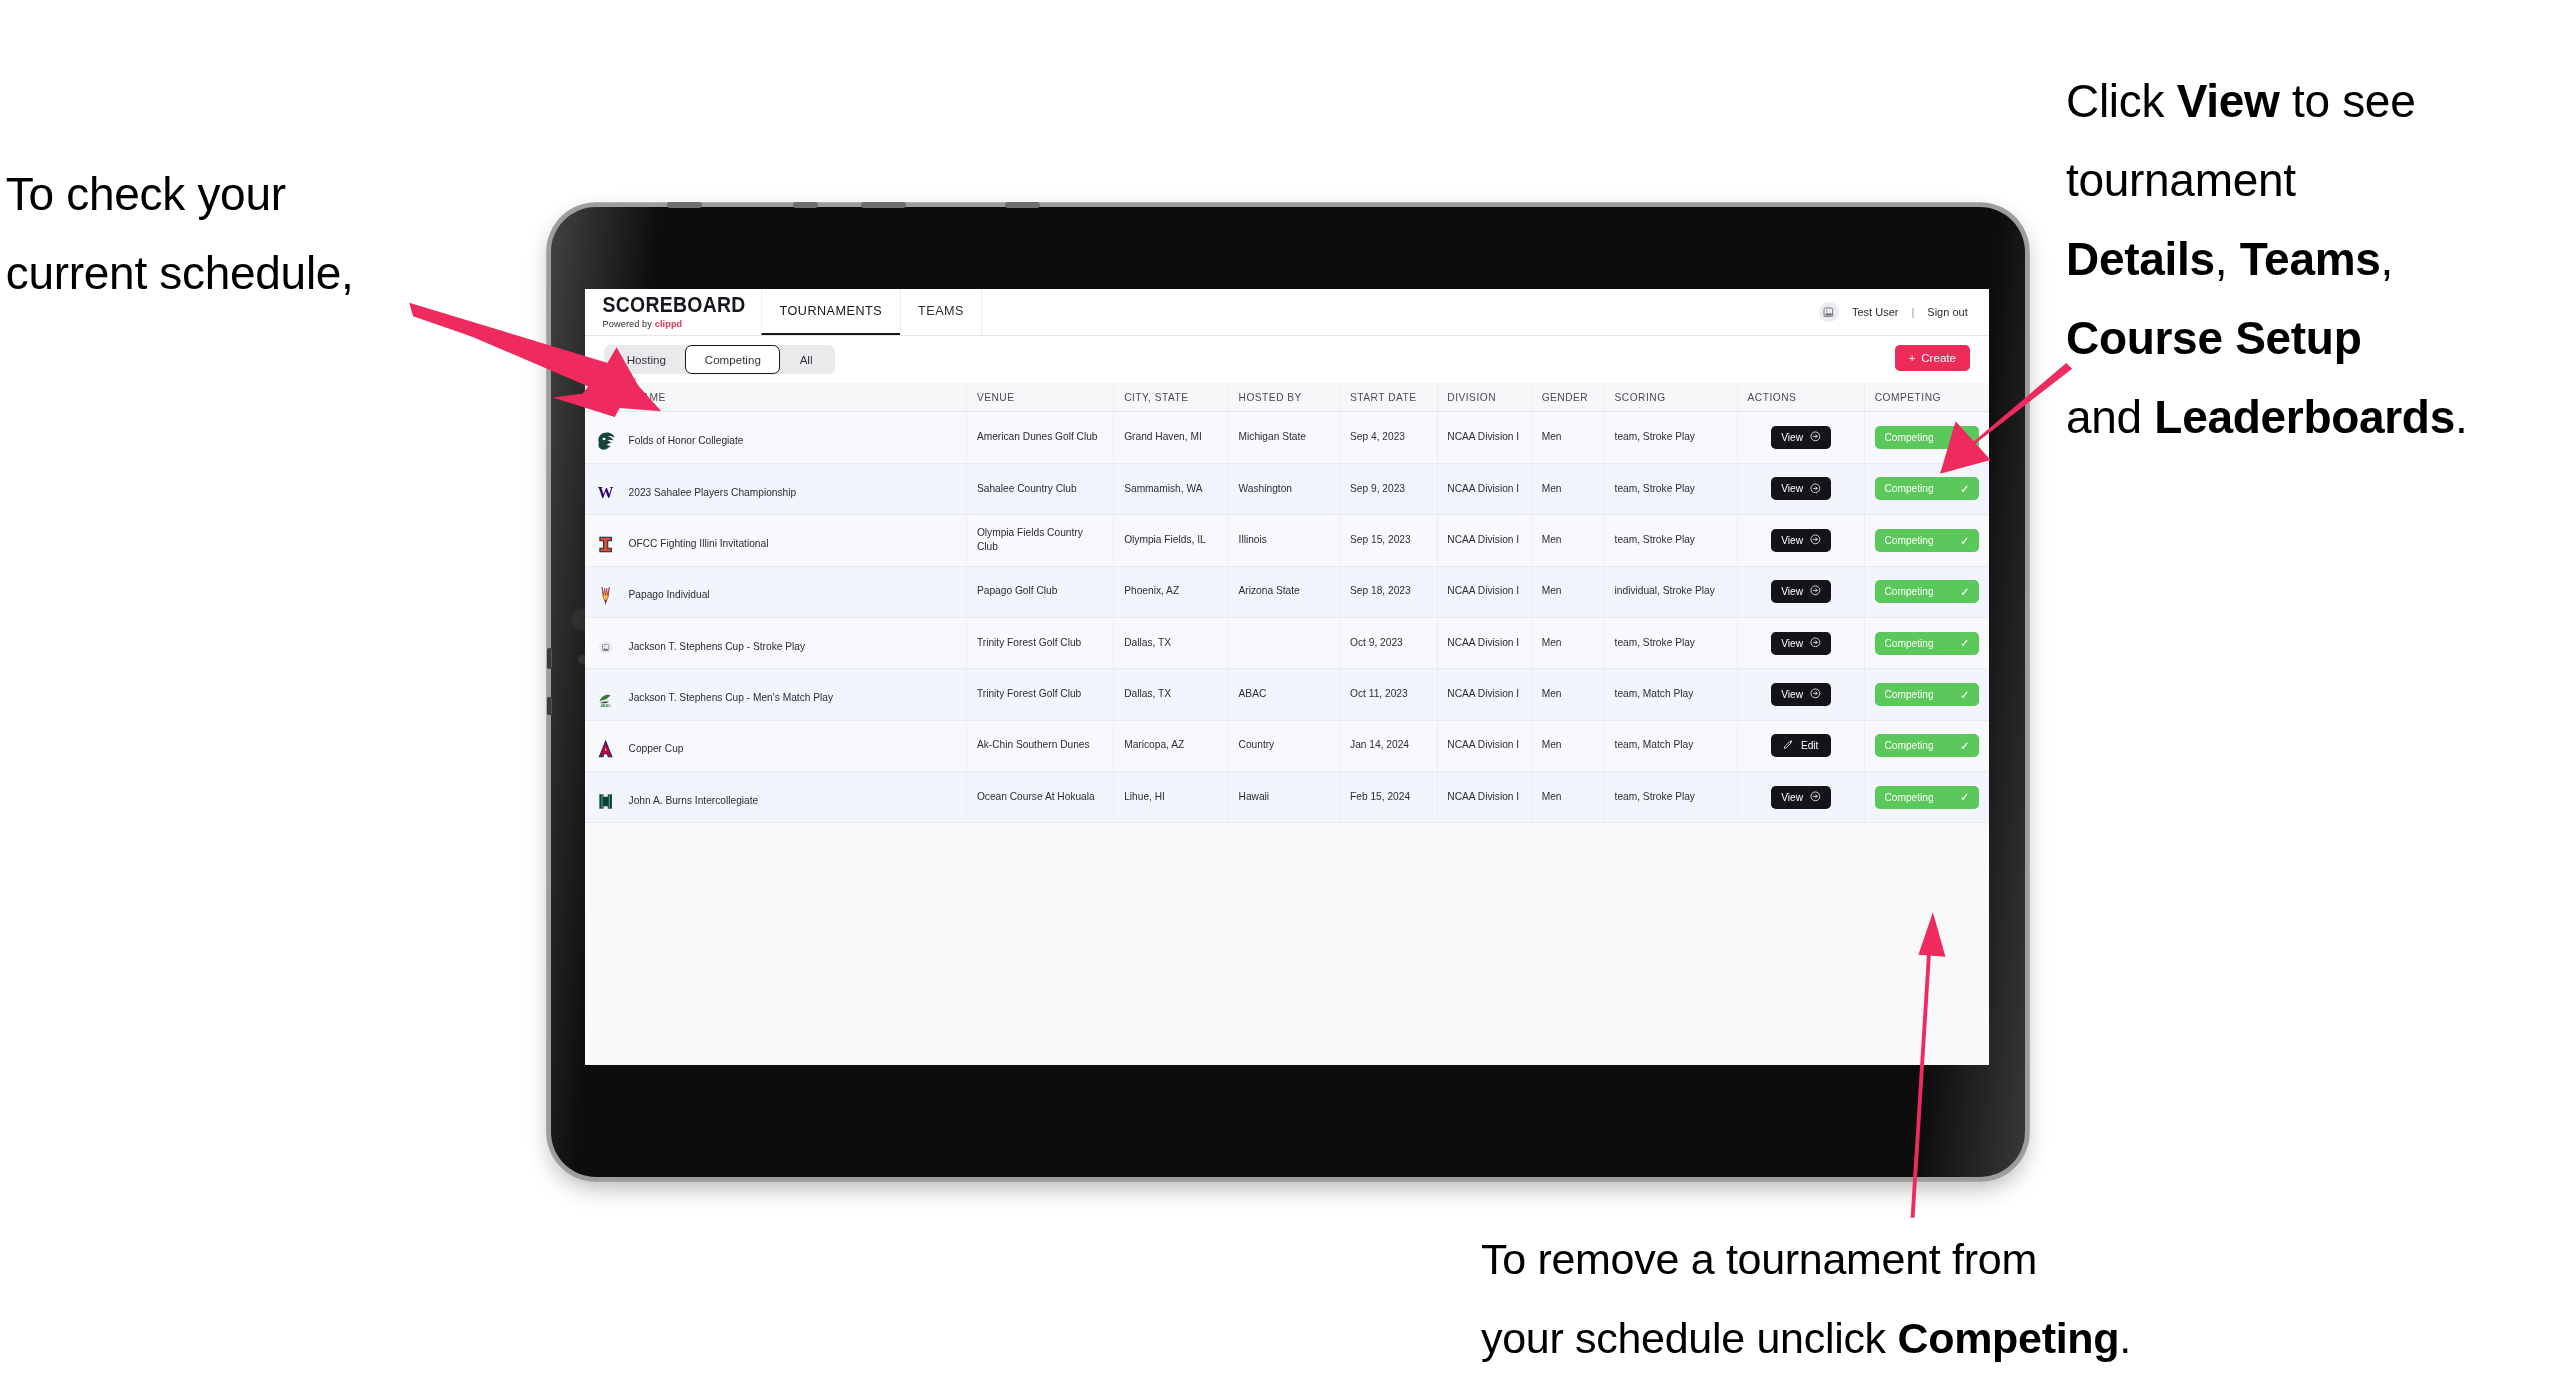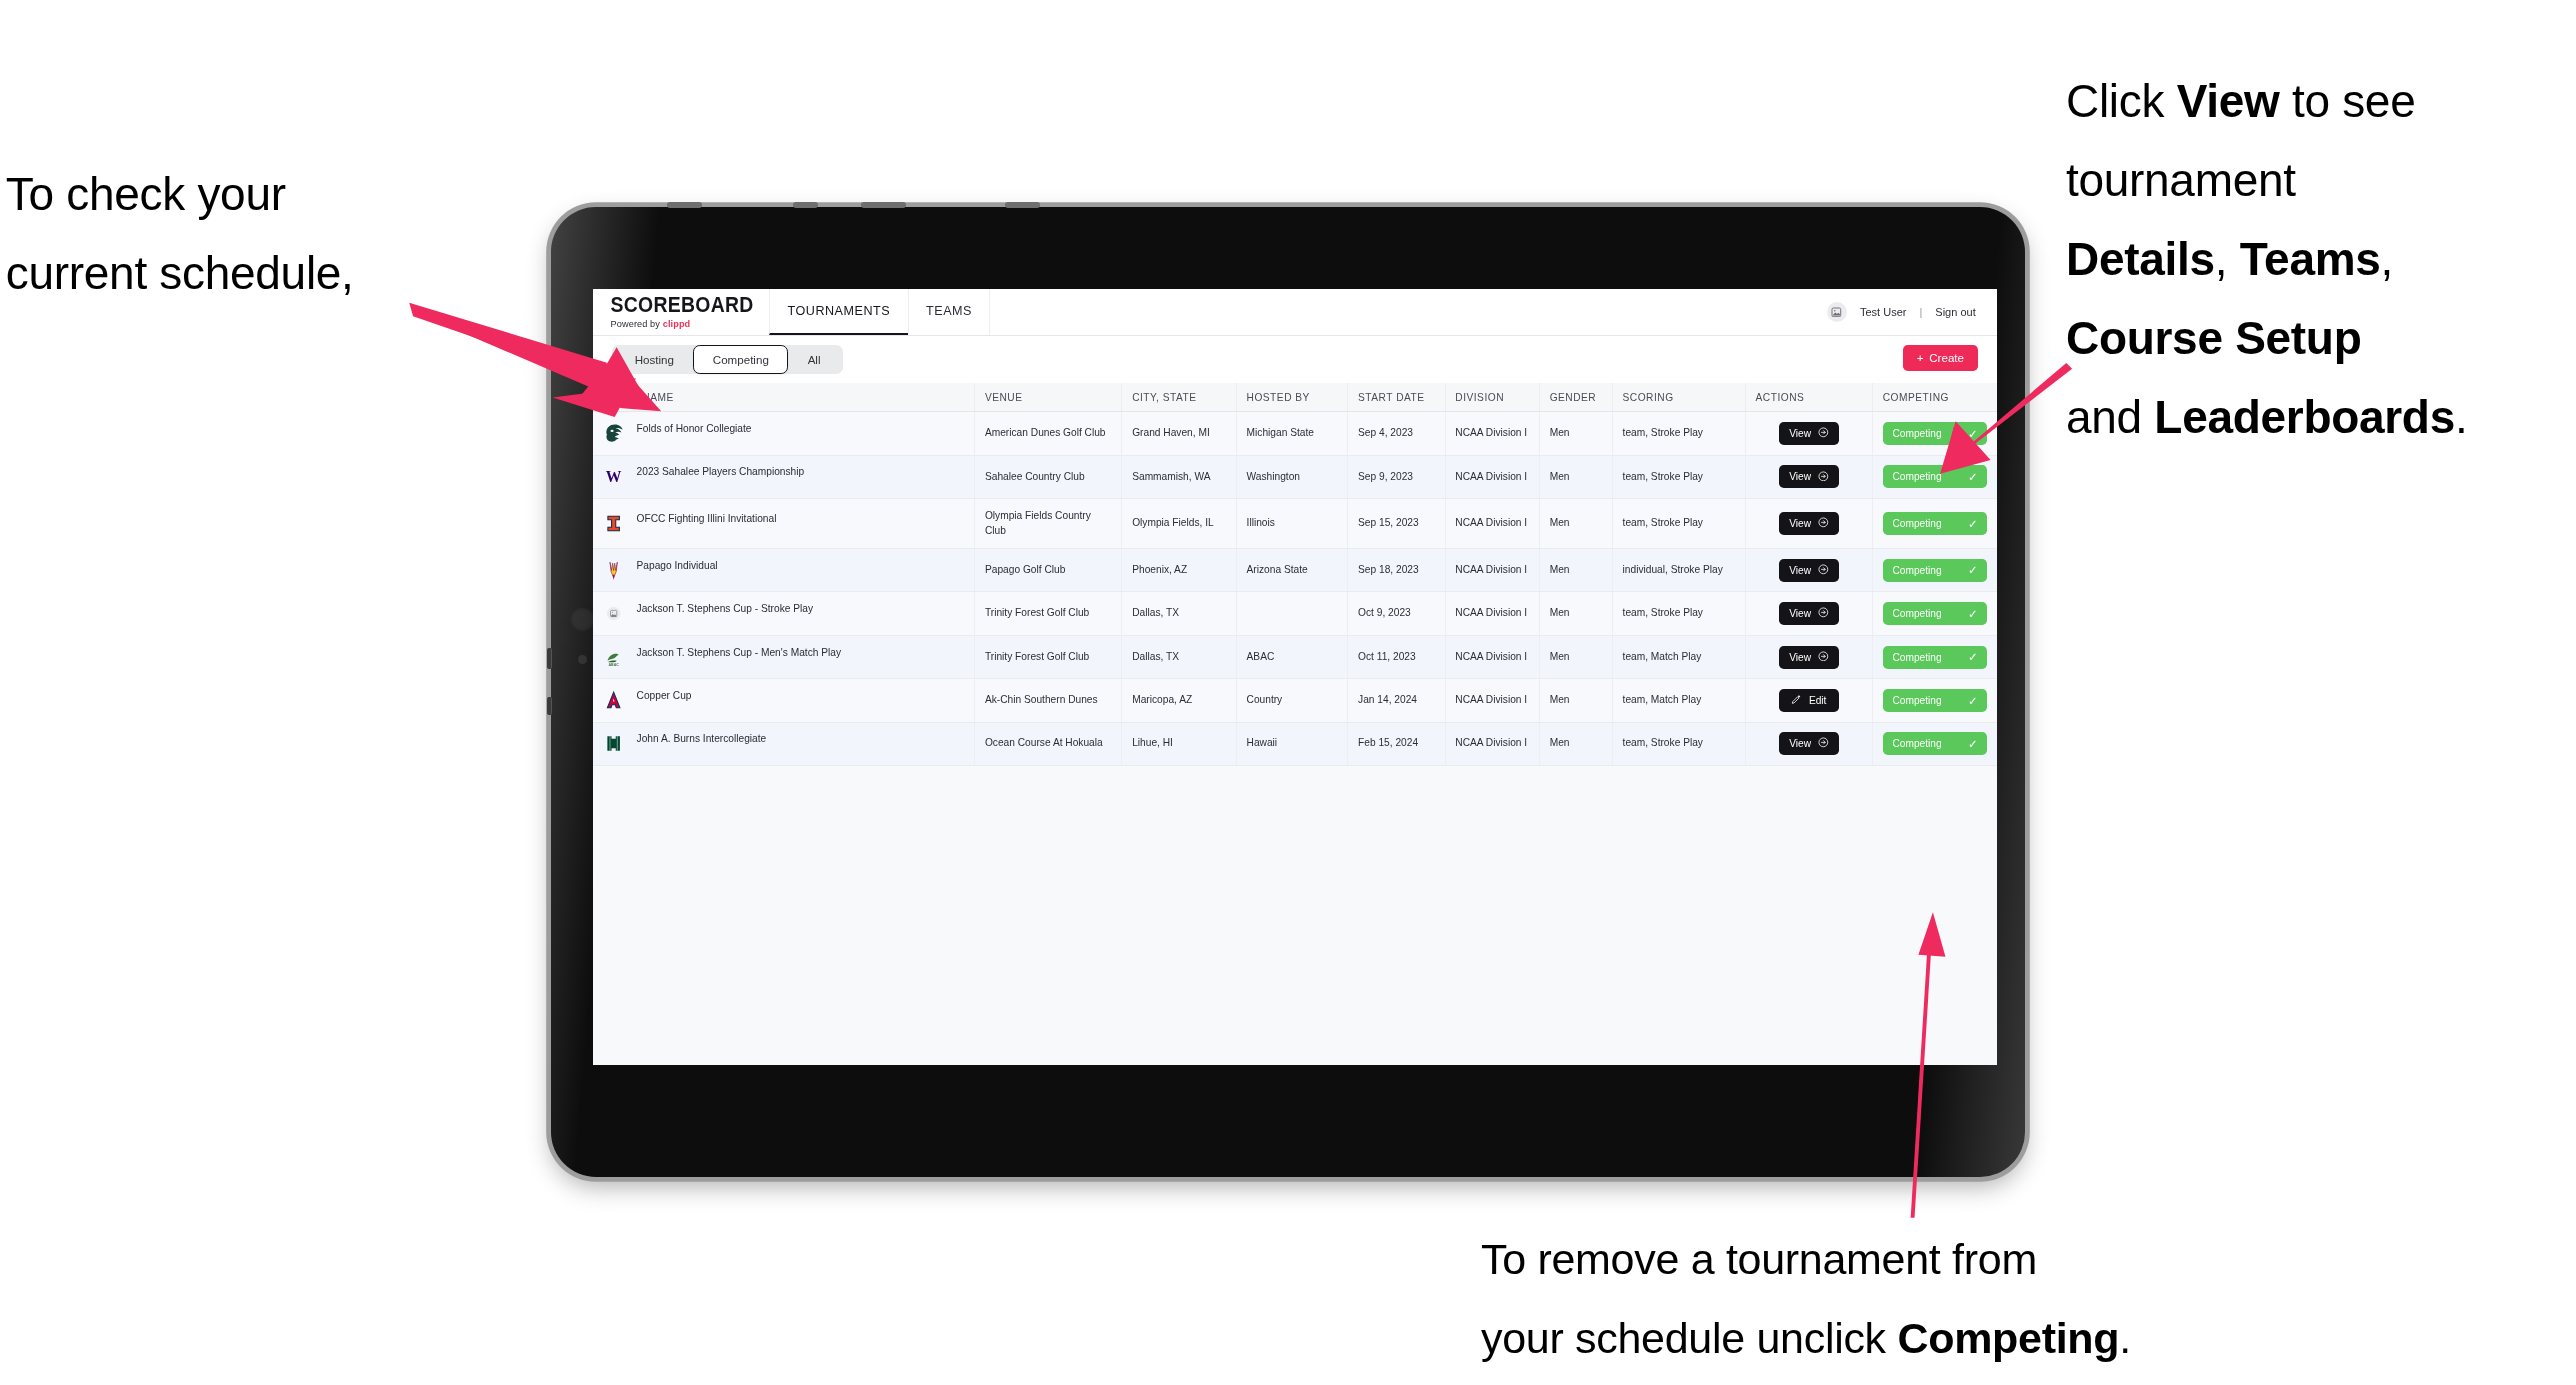--- a/index.html
+++ b/index.html
@@ -53,21 +53,21 @@
   #cam-dot2 {
     position:absolute; left:27px; top:448px; width:8.7px; height:8.7px;
     border-radius:50%; background:#232323;
   }
   #side-dot-a { position:absolute; left:-3.9px; top:441px; width:4.8px; height:21.3px; background:#3b3b3b; border-radius:1.9px;}
   #side-dot-b { position:absolute; left:-3.9px; top:490px; width:4.8px; height:17.5px; background:#3b3b3b; border-radius:1.9px;}
 
   
   #screen {
     position: absolute;
-    left: 42px; top: 82px;
+    left: 34px; top: 82px;
     width: 1404px; height: 776px;
     background: #f8f9fb;
     overflow: hidden;
   }
 
   
   #app-header {
     height: 47px; background:#ffffff;
     display:flex; align-items:stretch;
     border-bottom:1px solid #e4e6ea;
@@ -137,21 +137,21 @@
   thead th:last-child { border-right:none; }
   tbody td {
     font-size:10.2px; color:#2c2c36; padding:9.7px 9.7px;
     border-bottom:1px solid #e9ebef; border-right:1px solid #eceef1;
     vertical-align:middle; line-height:1.45;
   }
   tbody td:last-child { border-right:none; }
   tbody tr { background:#f7f9fd; }
   tbody tr:nth-child(even) { background:#f2f6fc; }
 
-  .ev-cell { display:flex; align-items:flex-start; gap:12.6px; }
+  .ev-cell { display:flex; align-items:center; gap:12.6px;margin-top:8px; }
   .logo { width:21.3px; height:23px; flex:0 0 21.3px; display:flex; align-items:center; justify-content:center; }
   .logo svg { width:21.3px; height:23px; }
   .ev-name { font-size:10.2px; color:#2b2b35; }
 
   .act-cell { text-align:center; }
   .btn-dark {
     display:inline-flex; align-items:center; justify-content:center; gap:6.8px;
     background:#141418; color:#ffffff; border:none; border-radius:4.8px;
     height:23px; min-width:60px; padding:0 9.7px; font-size:10.2px; cursor:pointer;
     font-family:"Liberation Sans", sans-serif;

